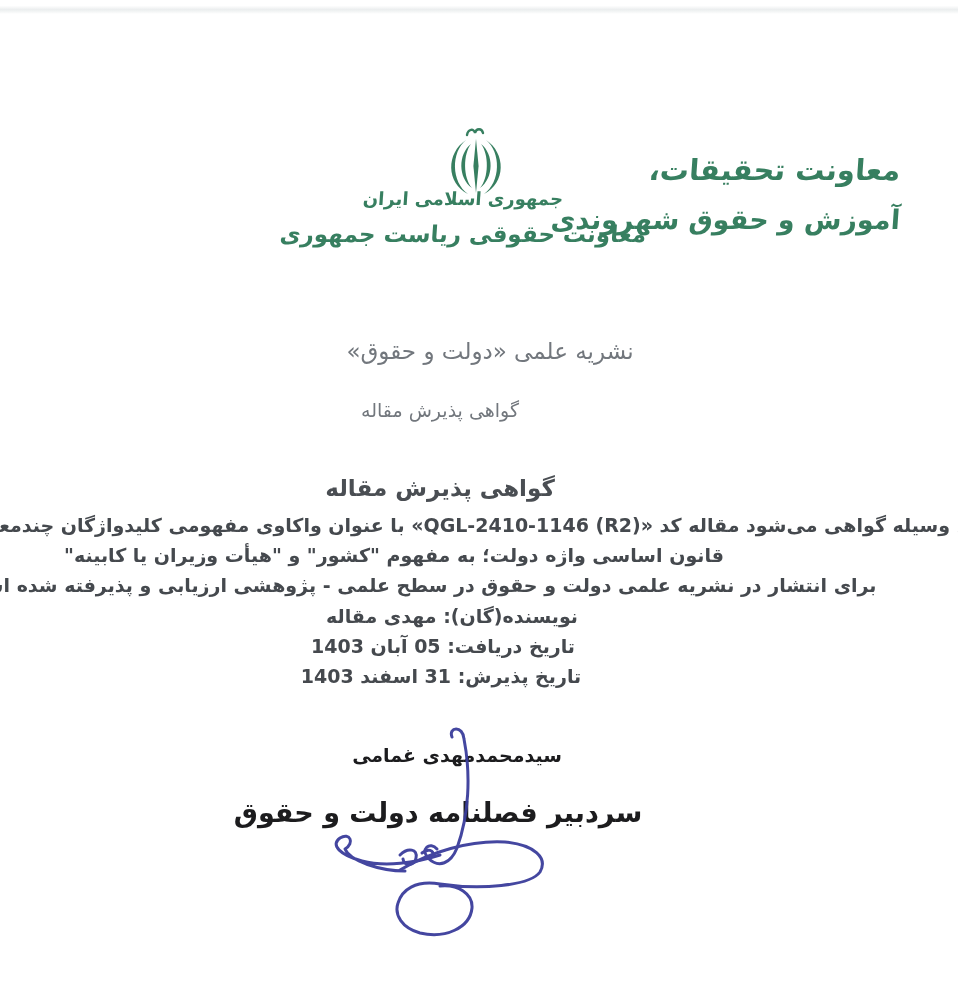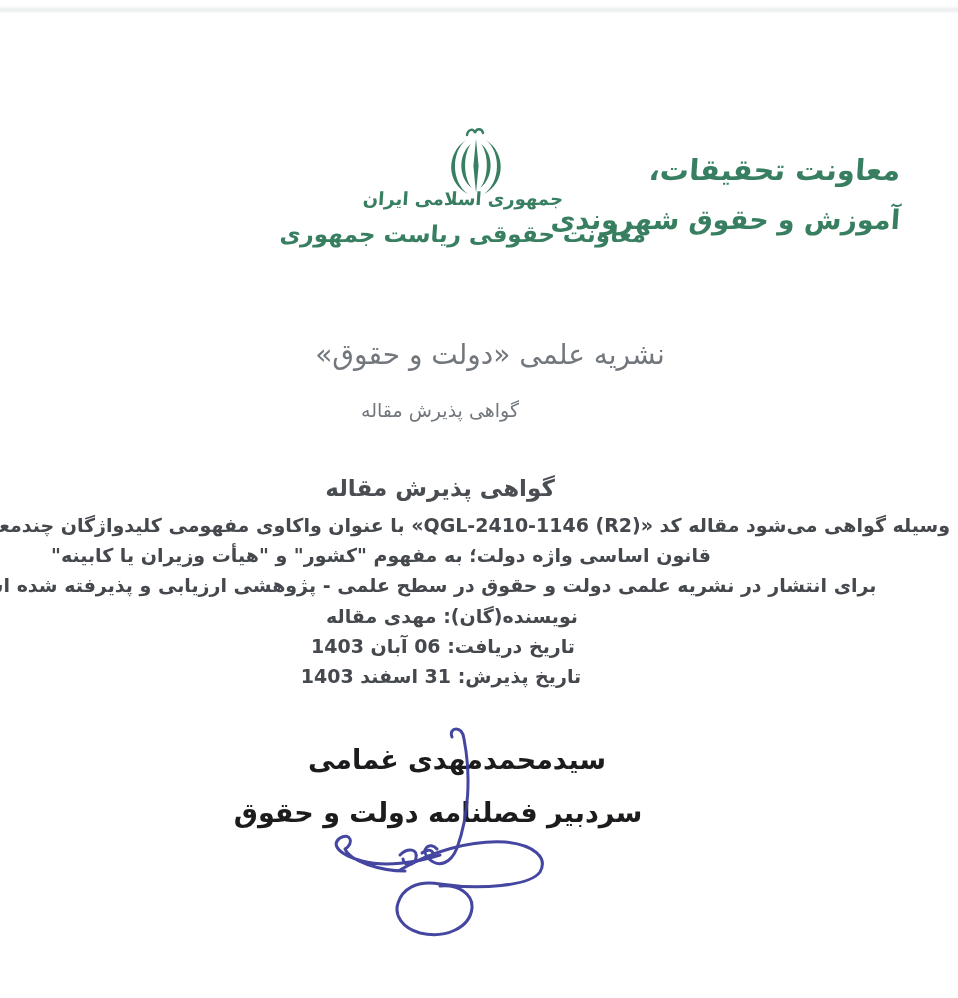--- a/index.html
+++ b/index.html
@@ -21,34 +21,34 @@
   }
   
   .green-cal{color:#377f60;}
   .org-left-1{top:188px;left:463px;font-size:18px;font-weight:600;transform:translateX(-50%) skewX(-4deg);}
   .org-left-2{top:221px;left:463px;font-size:23px;font-weight:700;transform:translateX(-50%) skewX(-4deg);}
   .org-right{right:58px;text-align:right;transform:skewX(-4deg);}
   .org-right-1{top:153px;font-size:29px;font-weight:700;}
   .org-right-2{top:204px;font-size:27px;font-weight:700;}
   
   .muted{color:#72777d;}
-  .journal-name{top:338px;left:490px;font-size:28px;}
+  .journal-name{top:338px;left:490px;font-size:23px;}
   .doc-title{top:399px;left:440px;font-size:19px;}
   
   .body-ink{color:#45494e;}
   .cert-heading{top:475px;left:440px;font-size:23px;font-weight:700;color:#4a4e53;}
   .cert-line{font-size:19px;font-weight:700;}
   .l1{top:514px;left:478px;}
-  .l2{top:544px;left:381px;}
+  .l2{top:544px;left:394px;}
   .l3{top:574px;left:417px;}
   .l-authors{top:605px;left:452px;}
   .l-received{top:635px;left:443px;}
   .l-accepted{top:665px;left:441px;}
   
-  .sig-name{top:744px;left:457px;font-size:27px;font-weight:700;color:#1c1c1e;}
+  .sig-name{top:744px;left:457px;font-size:19px;font-weight:700;color:#1c1c1e;}
   .sig-title{top:797px;left:438px;font-size:27px;font-weight:700;color:#1c1c1e;}
   .emblem-box{top:126px;left:438px;width:76px;height:70px;}
   .signature-box{top:703px;left:298px;width:275px;height:250px;pointer-events:none;}
 </style>
 </head>
 <body>
 
 <div class="page">
 
   <div class="abs top-edge"></div>
@@ -72,21 +72,21 @@
   <div class="abs rtl green-cal org-right org-right-2">آموزش و حقوق شهروندی</div>
 
   <div class="abs ctr rtl muted journal-name">نشریه علمی «دولت و حقوق»</div>
   <div class="abs ctr rtl muted doc-title">گواهی پذیرش مقاله</div>
 
   <div class="abs ctr rtl cert-heading">گواهی پذیرش مقاله</div>
   <div class="abs ctr rtl body-ink cert-line l1">بدین وسیله گواهی می‌شود مقاله کد «QGL-2410-1146 (R2)» با عنوان واکاوی مفهومی کلیدواژگان چندمعنا در</div>
   <div class="abs ctr rtl body-ink cert-line l2">قانون اساسی واژه دولت؛ به مفهوم "کشور" و "هیأت وزیران یا کابینه"</div>
   <div class="abs ctr rtl body-ink cert-line l3">برای انتشار در نشریه علمی دولت و حقوق در سطح علمی - پژوهشی ارزیابی و پذیرفته شده است.</div>
   <div class="abs ctr rtl body-ink cert-line l-authors">نویسنده(گان): مهدی مقاله</div>
-  <div class="abs ctr rtl body-ink cert-line l-received">تاریخ دریافت: 06 آبان 1403</div>
+  <div class="abs ctr rtl body-ink cert-line l-received">تاریخ دریافت: 05 آبان 1403</div>
   <div class="abs ctr rtl body-ink cert-line l-accepted">تاریخ پذیرش: 31 اسفند 1403</div>
 
   <div class="abs ctr rtl sig-name">سیدمحمدمهدی غمامی</div>
   <div class="abs ctr rtl sig-title">سردبیر فصلنامه دولت و حقوق</div>
 
   <div class="abs signature-box">
     <svg width="275" height="250" viewBox="0 0 275 250" xmlns="http://www.w3.org/2000/svg">
       <g fill="none" stroke="#3a3d9b" stroke-width="3" stroke-linecap="round" stroke-linejoin="round" opacity="0.95">
         <path d="M154,34 C150,24 165,22 166,36 C173,72 171,112 159,145 C153,160 141,166 130,155"></path>
         <path d="M130,155 C122,146 132,138 139,146"></path>

